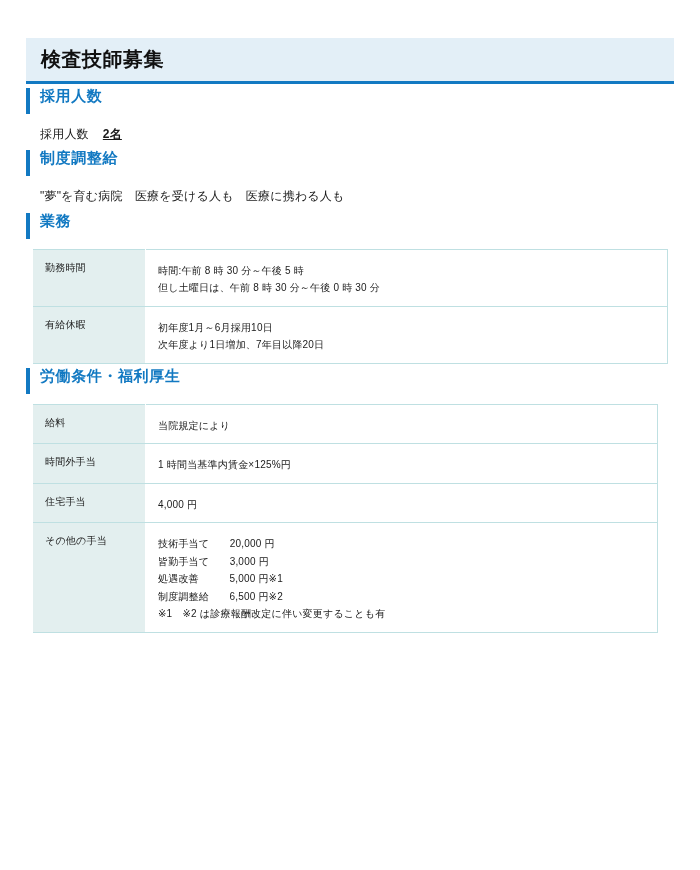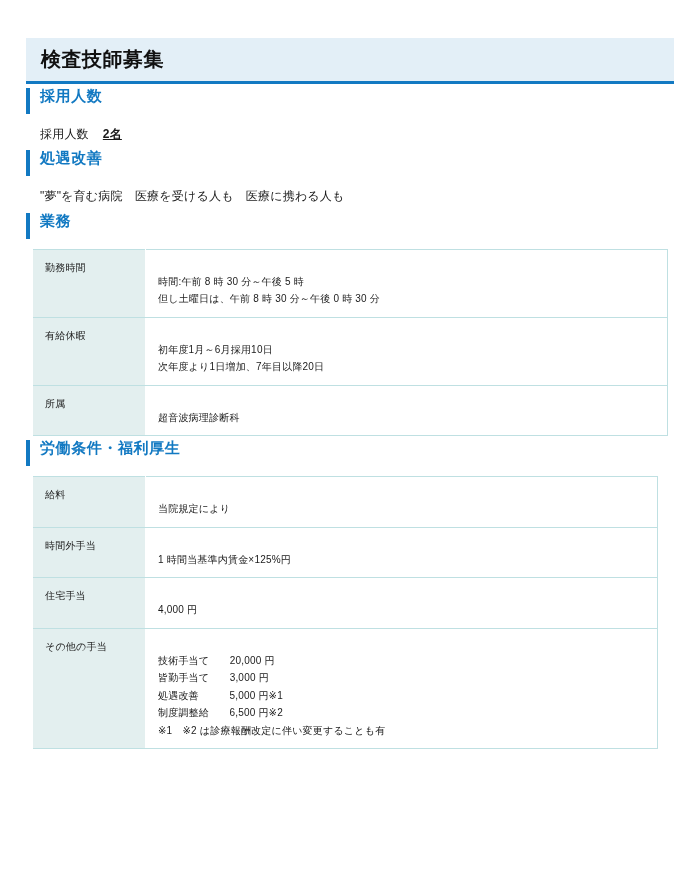--- a/index.html
+++ b/index.html
@@ -105,21 +105,21 @@
     width: 100px;
     background: #e3efef;
     color: #1a1a1a;
     padding: 9px 0 9px 11px;
     border-right: 1px solid #ffffff;
     border-left: 1px solid #e3efef;
     font-weight: normal;
   }
   .info-table td.value-cell {
     background: #ffffff;
-    padding: 23px 10px 9px 12px;
+    padding: 12px 10px 9px 12px;
   }
   .info-table td.value-cell .line {
     display: block;
     white-space: nowrap;
   }
 </style>
 </head>
 <body>
 
 <div class="page">
@@ -131,21 +131,21 @@
   <div class="section-heading">
     <span class="accent-bar"></span>
     <span class="section-title">採用人数</span>
   </div>
   <p class="plain-text">
     <span>採用人数</span><span class="gap"></span><span class="count">2名</span>
   </p>
 
   <div class="section-heading">
     <span class="accent-bar"></span>
-    <span class="section-title">処遇改善</span>
+    <span class="section-title">制度調整給</span>
   </div>
   <p class="plain-text">"夢"を育む病院　医療を受ける人も　医療に携わる人も</p>
 
   <div class="section-heading">
     <span class="accent-bar"></span>
     <span class="section-title">業務</span>
   </div>
   <table class="info-table t-duties">
     <tbody>
         <tr>
@@ -153,26 +153,20 @@
           <td class="value-cell">
             <span class="line">時間:午前 8 時 30 分～午後 5 時</span>
             <span class="line">但し土曜日は、午前 8 時 30 分～午後 0 時 30 分</span>
           </td>
         </tr>
         <tr>
           <td class="label-cell">有給休暇</td>
           <td class="value-cell">
             <span class="line">初年度1月～6月採用10日</span>
             <span class="line">次年度より1日増加、7年目以降20日</span>
-          </td>
-        </tr>
-        <tr>
-          <td class="label-cell">所属</td>
-          <td class="value-cell">
-            <span class="line">超音波病理診断科</span>
           </td>
         </tr>
       </tbody>
   </table>
 
   <div class="section-heading">
     <span class="accent-bar"></span>
     <span class="section-title">労働条件・福利厚生</span>
   </div>
   <table class="info-table t-conditions">

